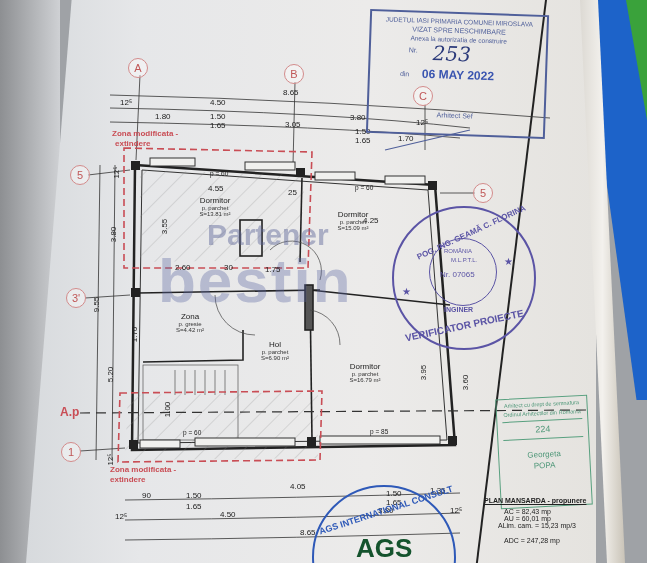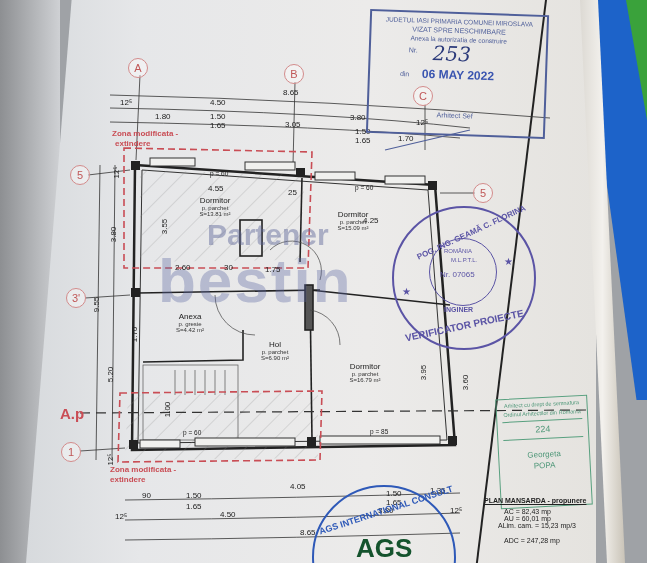--- a/index.html
+++ b/index.html
@@ -133,21 +133,21 @@
 <div class="wm" style="left:170px;top:218px;font-size:30px;margin-left:37px;">Partener</div>
 <div class="wm" style="left:158px;top:245px;font-size:62px;letter-spacing:2px;color:rgba(90,100,160,0.35);">bestin</div>
 
 <div class="axis" style="left:128px;top:58px;">A</div>
 <div class="axis" style="left:284px;top:64px;">B</div>
 <div class="axis" style="left:413px;top:86px;">C</div>
 <div class="axis" style="left:70px;top:165px;">5</div>
 <div class="axis" style="left:473px;top:183px;">5</div>
 <div class="axis" style="left:66px;top:288px;">3'</div>
 <div class="axis" style="left:61px;top:442px;">1</div>
-<div class="t red" style="left:60px;top:405px;font-size:15px;">A.p</div>
+<div class="t red" style="left:60px;top:405px;font-size:12px;">A.p</div>
 
 <div class="t dim" style="left:283px;top:88px;">8.65</div>
 <div class="t dim" style="left:210px;top:98px;">4.50</div>
 <div class="t dim" style="left:350px;top:113px;">3.80</div>
 <div class="t dim" style="left:155px;top:112px;">1.80</div>
 <div class="t dim" style="left:210px;top:112px;">1.50</div>
 <div class="t dim" style="left:210px;top:121px;">1.65</div>
 <div class="t dim" style="left:285px;top:120px;">3.05</div>
 <div class="t dim" style="left:355px;top:127px;">1.50</div>
 <div class="t dim" style="left:355px;top:136px;">1.65</div>
@@ -195,21 +195,21 @@
   <div class="room-name">Dormitor</div>
   <div class="room-sub">p. parchet</div>
   <div class="room-sub">S=13.81 m²</div>
 </div>
 <div style="position:absolute;left:318px;top:210px;width:70px;">
   <div class="room-name">Dormitor</div>
   <div class="room-sub">p. parchet</div>
   <div class="room-sub">S=15.09 m²</div>
 </div>
 <div style="position:absolute;left:160px;top:312px;width:60px;">
-  <div class="room-name">Anexa</div>
+  <div class="room-name">Zona</div>
   <div class="room-sub">p. gresie</div>
   <div class="room-sub">S=4.42 m²</div>
 </div>
 <div style="position:absolute;left:245px;top:340px;width:60px;">
   <div class="room-name">Hol</div>
   <div class="room-sub">p. parchet</div>
   <div class="room-sub">S=6.90 m²</div>
 </div>
 <div style="position:absolute;left:330px;top:362px;width:70px;">
   <div class="room-name">Dormitor</div>

